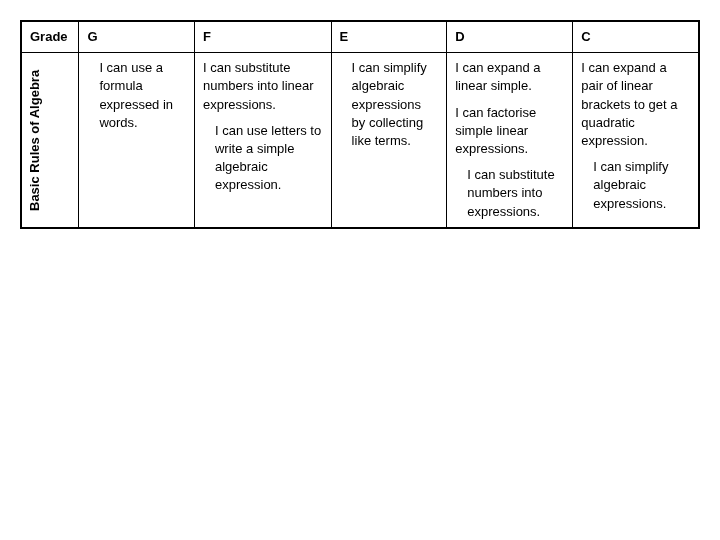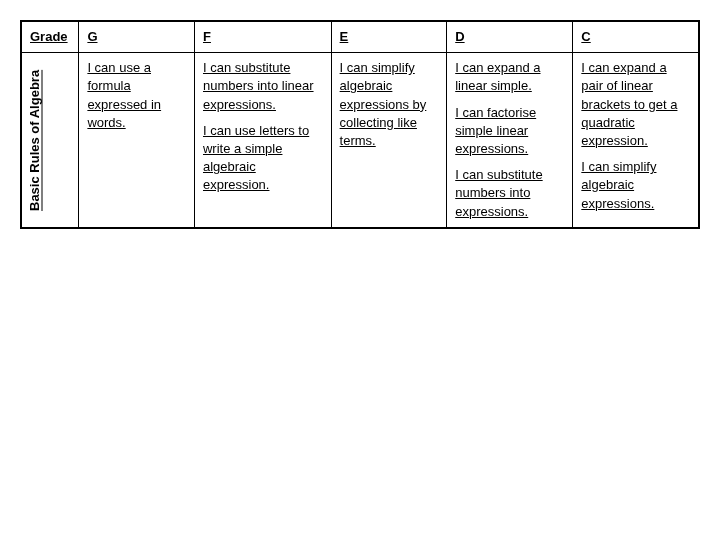--- a/index.html
+++ b/index.html
@@ -21,21 +21,20 @@
     }
 
     .table-container {
       width: 680px;
     }
 
     table {
       width: 100%;
       border-collapse: collapse;
       border: 2px solid #000;
-      text-decoration: underline;
     }
 
     th, td {
       border: 1.5px solid #000;
       padding: 6px 8px;
       vertical-align: top;
       font-size: 13px;
       line-height: 1.4;
     }
 
@@ -64,20 +63,21 @@
     .col-e { width: 110px; }
     .col-d { width: 120px; }
     .col-c { width: 120px; }
 
     p {
       margin-bottom: 8px;
     }
 
     p:last-child {
       margin-bottom: 0;
+      margin-left: 12px;
     }
   </style>
 </head>
 <body>
 
 <div class="table-container">
   <table>
     <thead>
       <tr>
         <th class="grade-header">Grade</th>

